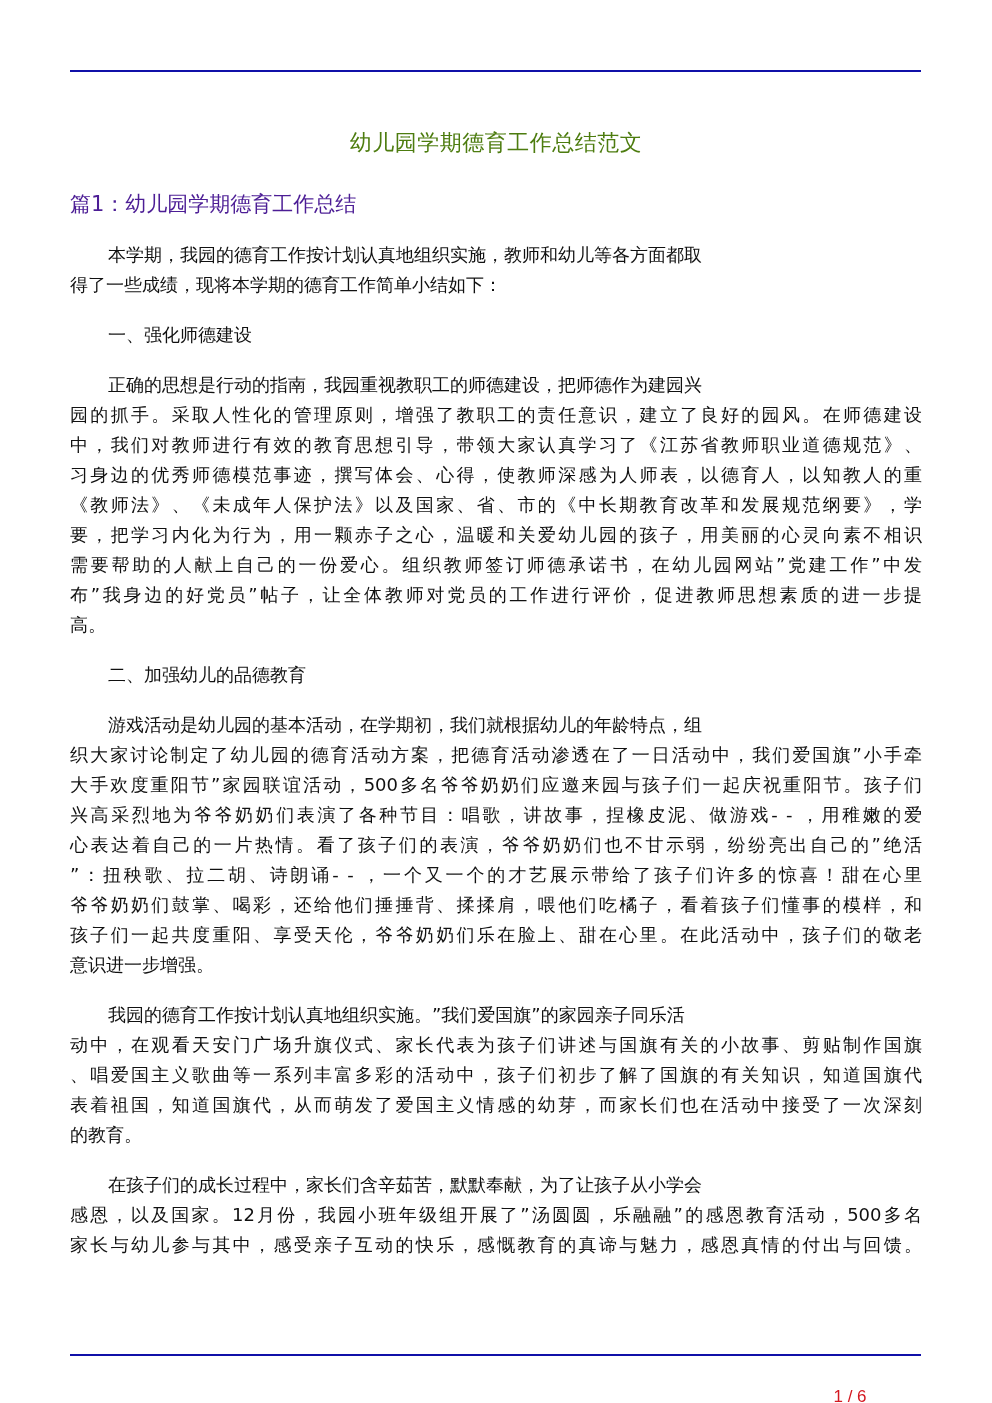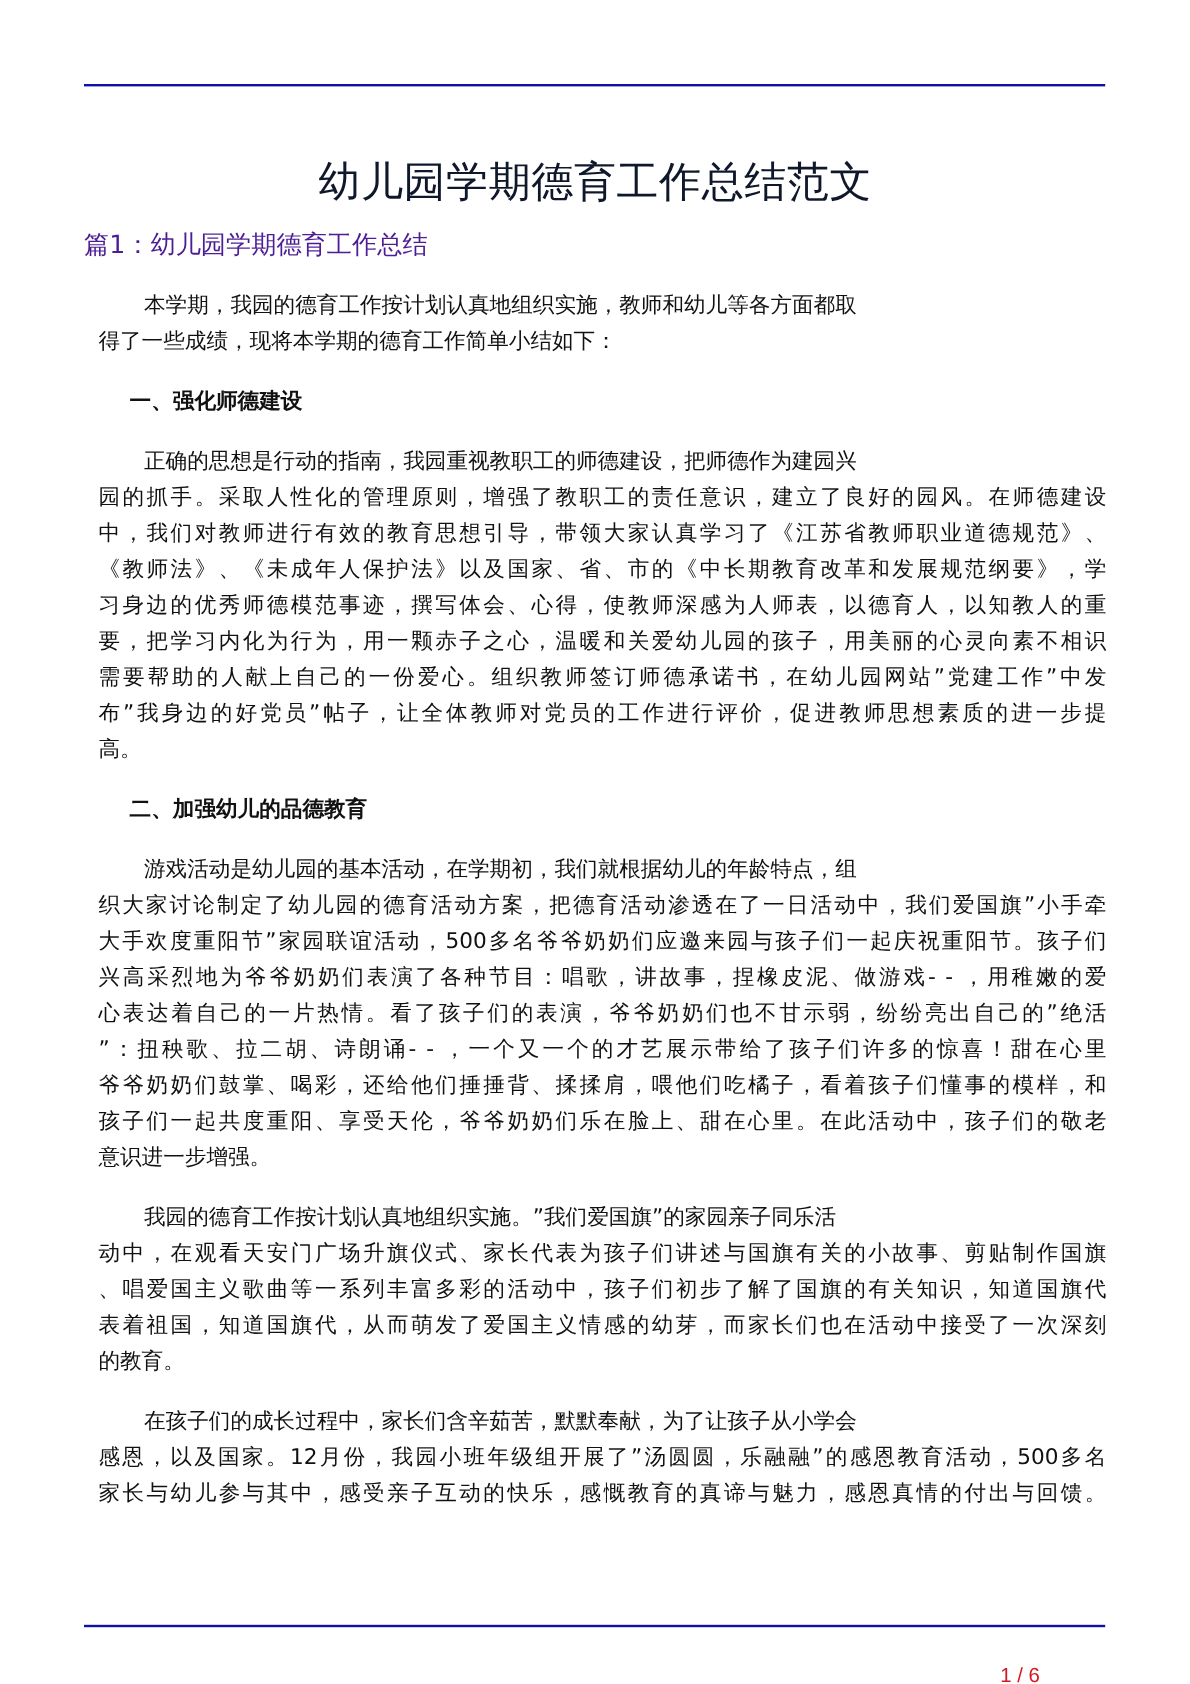--- a/index.html
+++ b/index.html
@@ -2,28 +2,28 @@
 <html><head>
 <meta charset="utf-8">
 <style>
   html, body { margin: 0; padding: 0; background: #ffffff; }
   body { width: 992px; height: 1403px; position: relative; overflow: hidden;
          font-family: "DejaVu Sans", "Liberation Sans", sans-serif; color: #111111; }
   .rule { position: absolute; left: 70px; width: 851px; height: 2px; background: #1010a8; }
   .rule.top { top: 70px; }
   .rule.bottom { top: 1354px; }
   .doc-title { position: absolute; top: 128px; left: 0; width: 992px; text-align: center;
-               font-size: 35px; letter-spacing: 0.5px; color: #0f172a; }
+               font-size: 22px; letter-spacing: 0.5px; color: #4d7c0f; }
   .section-title { position: absolute; top: 190px; left: 70px; font-size: 21px; color: #4c1d95; }
   .content { position: absolute; top: 240px; left: 70px; width: 852px; font-size: 18px; line-height: 30px; }
-  .para { margin: 0 0 20px 12px; }
+  .para { margin: 0 0 20px 0; }
   .line { display: block; white-space: nowrap; }
   .line.first { padding-left: 38px; }
   .line.justify { text-align: justify; text-align-last: justify; }
-  .heading { padding-left: 38px; margin: 16px 0 20px 0; font-weight: bold; }
+  .heading { padding-left: 38px; margin: 16px 0 20px 0; }
   .page-num { position: absolute; top: 1387px; left: 820px; width: 60px; text-align: center;
               font-size: 17px; color: #d41820; font-family: "Liberation Sans", sans-serif; }
 </style>
 </head>
 <body>
 
 <div class="rule top"></div>
 
 <div class="doc-title">幼儿园学期德育工作总结范文</div>
 <div class="section-title">篇1：幼儿园学期德育工作总结</div>
@@ -34,22 +34,22 @@
     <span class="line first">本学期，我园的德育工作按计划认真地组织实施，教师和幼儿等各方面都取</span>
     <span class="line">得了一些成绩，现将本学期的德育工作简单小结如下：</span>
   </div>
 
   <div class="heading">一、强化师德建设</div>
 
   <div class="para">
     <span class="line first">正确的思想是行动的指南，我园重视教职工的师德建设，把师德作为建园兴</span>
     <span class="line justify">园的抓手。采取人性化的管理原则，增强了教职工的责任意识，建立了良好的园风。在师德建设</span>
     <span class="line justify">中，我们对教师进行有效的教育思想引导，带领大家认真学习了《江苏省教师职业道德规范》、</span>
+    <span class="line justify">习身边的优秀师德模范事迹，撰写体会、心得，使教师深感为人师表，以德育人，以知教人的重</span>
     <span class="line justify">《教师法》、《未成年人保护法》以及国家、省、市的《中长期教育改革和发展规范纲要》，学</span>
-    <span class="line justify">习身边的优秀师德模范事迹，撰写体会、心得，使教师深感为人师表，以德育人，以知教人的重</span>
     <span class="line justify">要，把学习内化为行为，用一颗赤子之心，温暖和关爱幼儿园的孩子，用美丽的心灵向素不相识</span>
     <span class="line justify">需要帮助的人献上自己的一份爱心。组织教师签订师德承诺书，在幼儿园网站”党建工作”中发</span>
     <span class="line justify">布”我身边的好党员”帖子，让全体教师对党员的工作进行评价，促进教师思想素质的进一步提</span>
     <span class="line">高。</span>
   </div>
 
   <div class="heading">二、加强幼儿的品德教育</div>
 
   <div class="para">
     <span class="line first">游戏活动是幼儿园的基本活动，在学期初，我们就根据幼儿的年龄特点，组</span>

